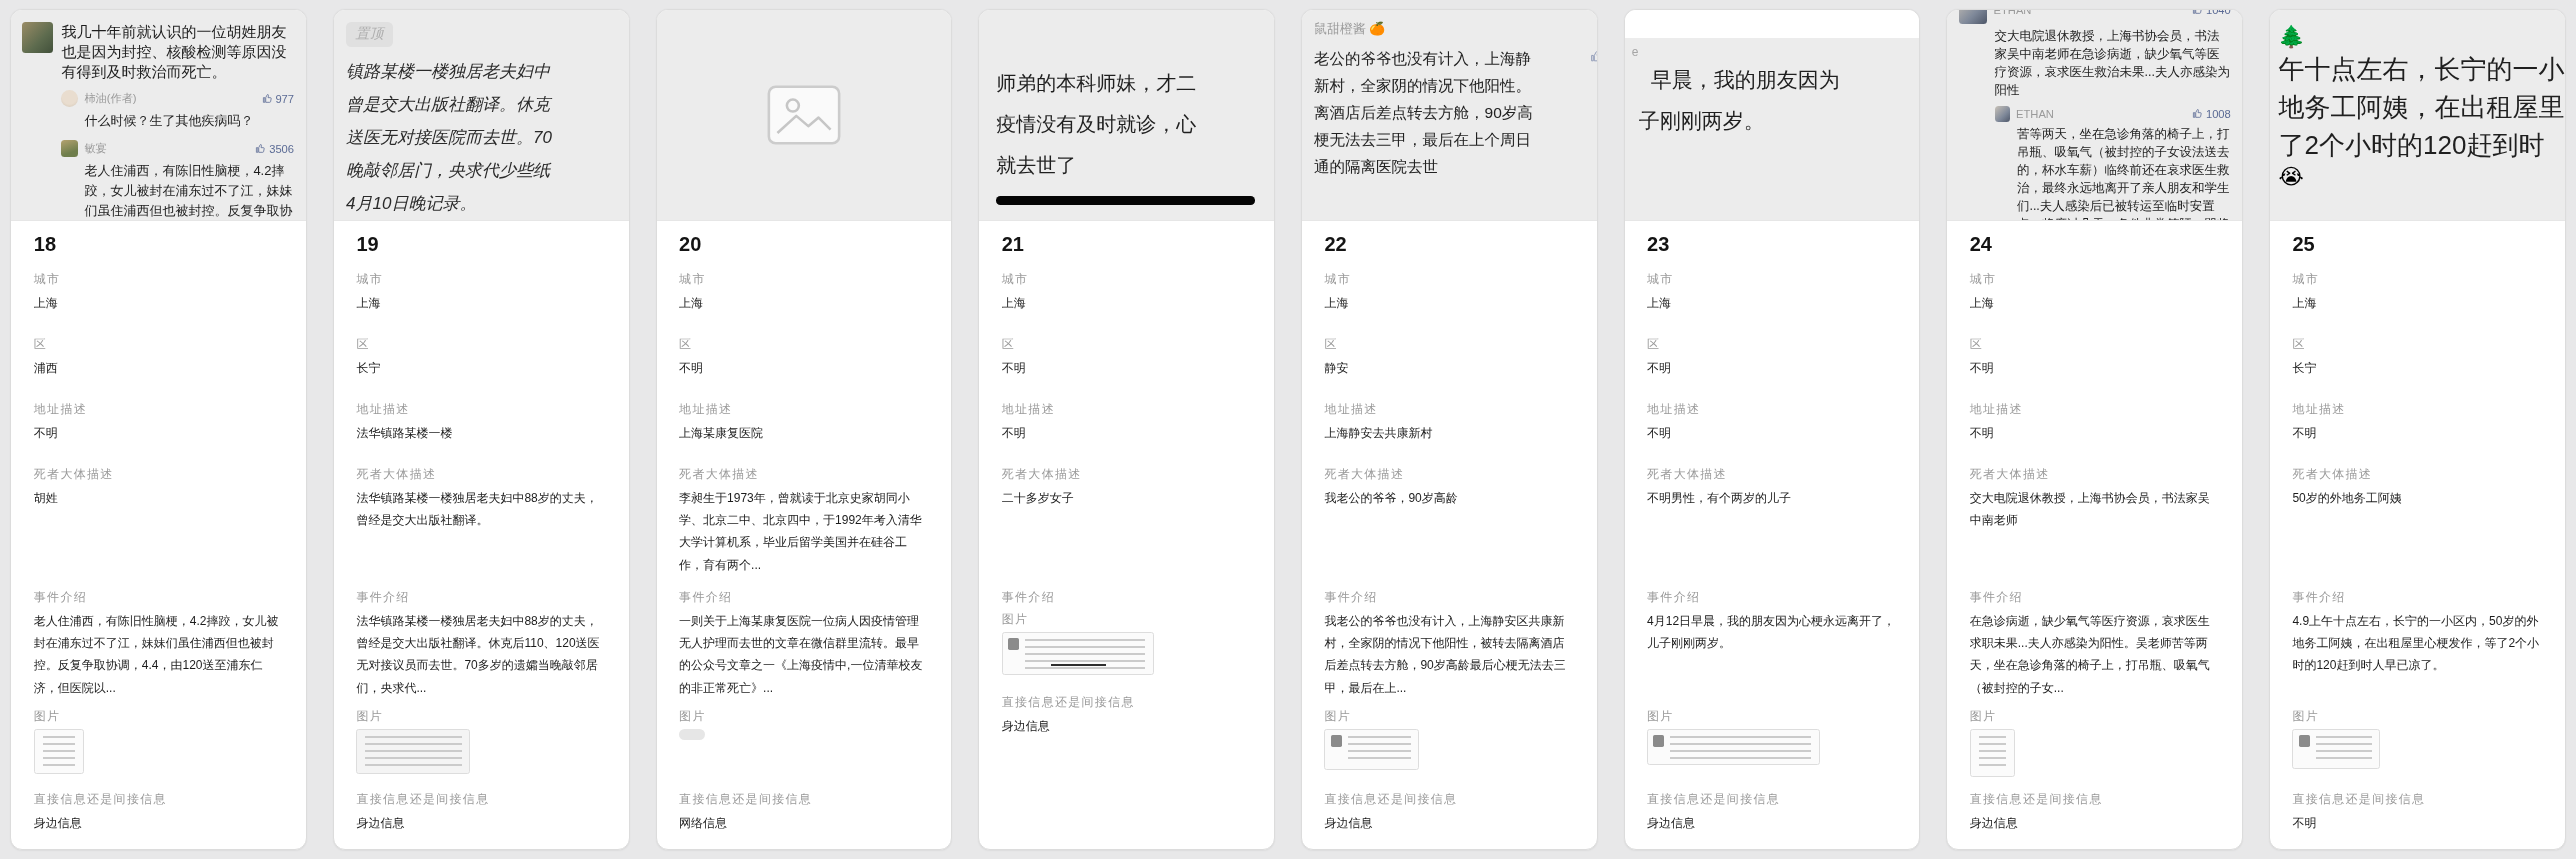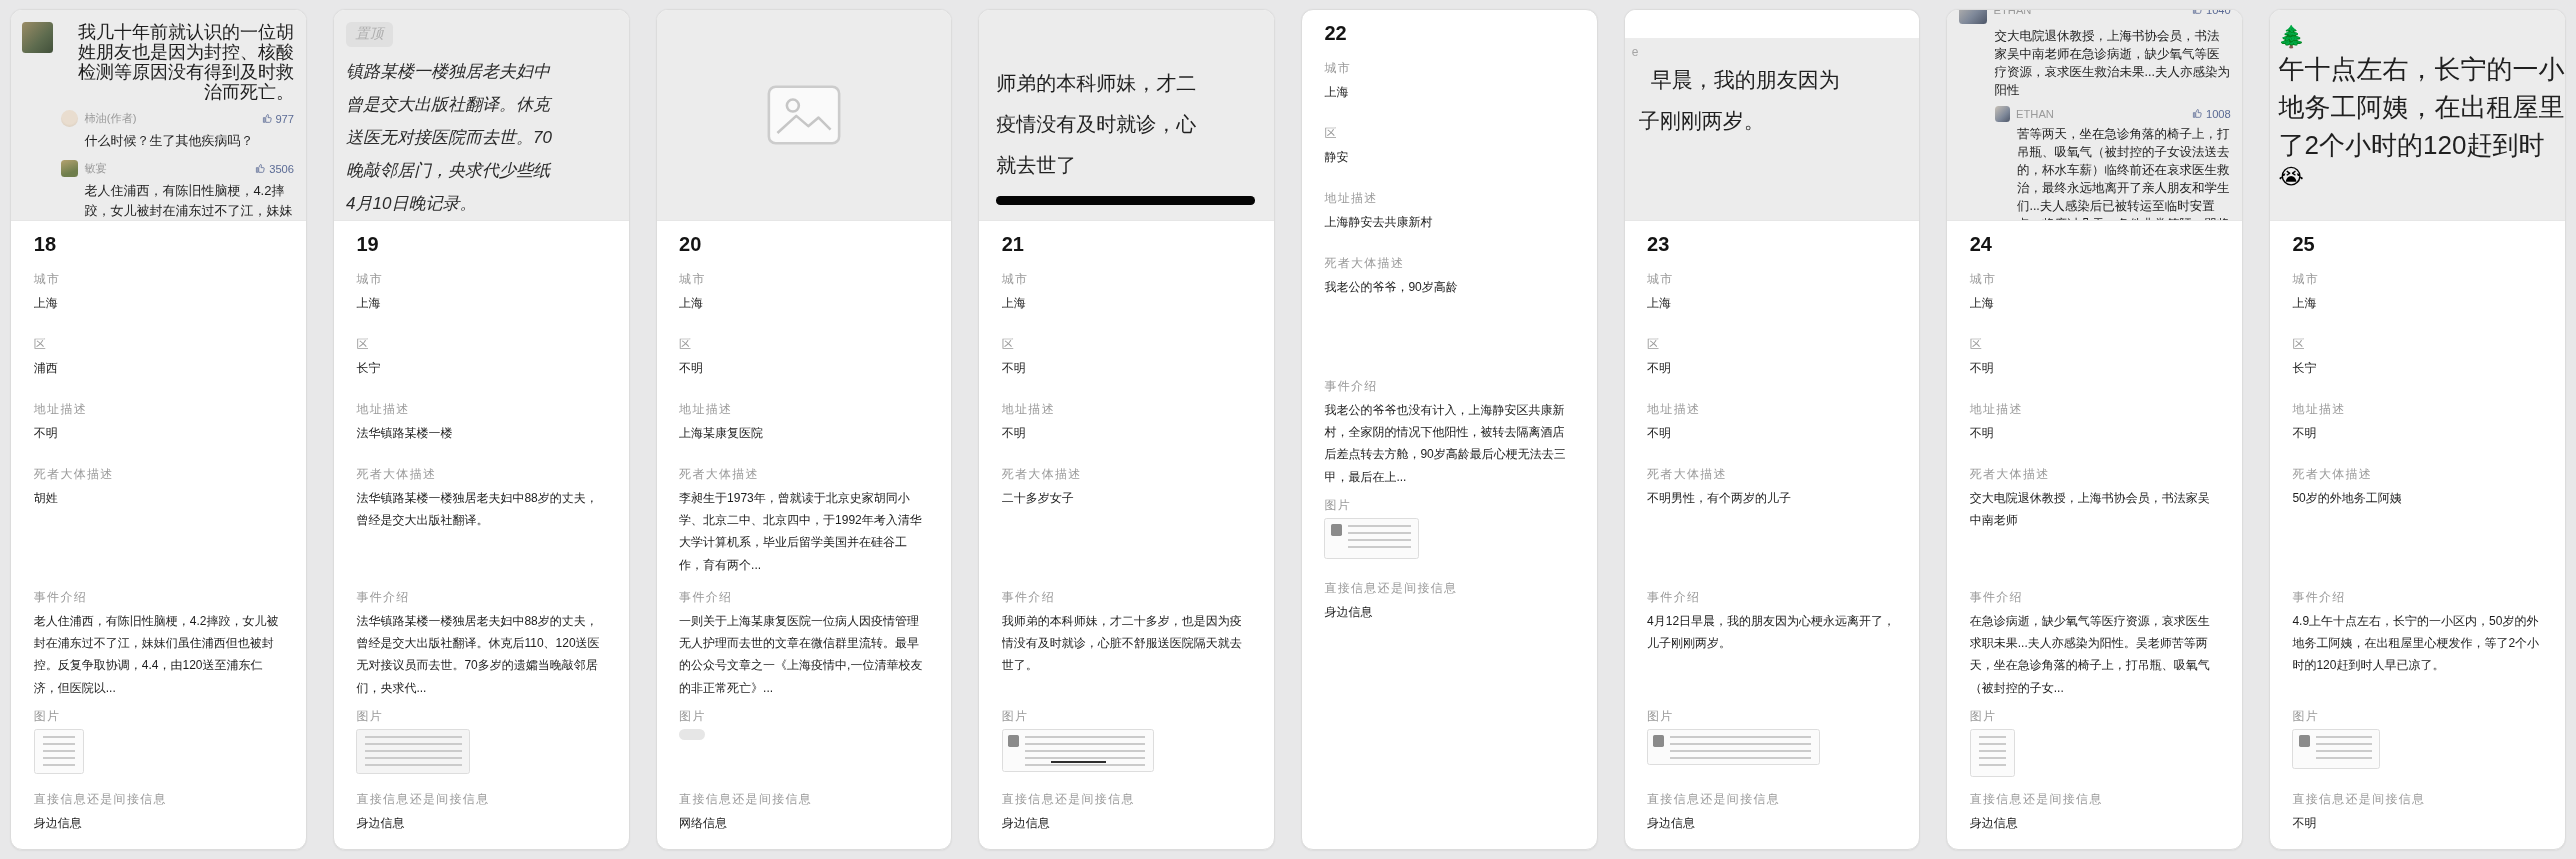--- a/index.html
+++ b/index.html
@@ -31,21 +31,21 @@
   .t22 { width:95px; height:41px; }
   .t23 { width:173px; height:36px; }
   .t24 { width:45px; height:48px; }
   .t25 { width:88px; height:40px; }
   
   .likes { font-size:11.2px; color:#5b6b95; display:flex; align-items:center; gap:2.6px; flex:none; }
   .like-ic { display:block; }
   
   .post { display:flex; gap:8.6px; padding:12px 12px 0 10.4px; }
   .avatar-lg { width:31px; height:31px; flex:none; border-radius:3.5px; background:linear-gradient(135deg,#9a8c66,#5d6b4e 60%,#41503a); }
-  .post-text { flex:1; font-size:18px; line-height:20px; color:#1d1d1d;text-align:right; }
+  .post-text { flex:1; font-size:15px; line-height:20px; color:#1d1d1d; }
   .reply { margin:8.6px 12px 0 50px; }
   .reply-head { display:flex; align-items:center; gap:6px; }
   .avatar-sm { width:17px; height:17px; flex:none; border-radius:3.5px; }
   .av-face { background:radial-gradient(circle at 50% 40%,#e9ddcf 55%,#cfc3b2); border-radius:50%; }
   .av-land { background:linear-gradient(160deg,#b4a270,#6f7e4c 70%); }
   .rname { flex:1; font-size:11.2px; color:#9a9a9a; white-space:nowrap; overflow:hidden; }
   .reply-text { margin:4.3px 0 0 23px; font-size:13px; line-height:20px; color:#1d1d1d; }
   
   .c19 { padding:12px 12px 0 12px;font-style:italic; }
   .pin-badge { display:inline-block; background:#e0e0e0; color:#aeaeae; font-size:14px; padding:3.5px 9.5px; border-radius:5.2px; margin-bottom:8.6px; }
@@ -254,34 +254,44 @@
       <div class="field">
           <div class="flabel">地址描述</div>
           <div class="fvalue">不明</div>
         </div>
       <div class="field fmulti fd">
           <div class="flabel">死者大体描述</div>
           <div class="fvalue">二十多岁女子</div>
         </div>
       <div class="field fmulti fe">
           <div class="flabel">事件介绍</div>
-          <div class="fvalue">我师弟的本科师妹，才二十多岁，也是因为疫情没有及时就诊，心脏不舒服送医院隔天就去世了。</div>
         </div>
       <div class="field fimg">
           <div class="flabel">图片</div>
           <div class="thumb-wrap"><div class="thumb t21 has-av"><div class="av-dot"></div></div></div>
         </div>
       <div class="field flast">
           <div class="flabel">直接信息还是间接信息</div>
           <div class="fvalue">身边信息</div>
         </div>
     </div>
   </div>
 
   <div class="card">
+    <div class="shot c22">
+      <div class="uname22"><span>鼠甜橙酱</span> <span>🍊</span></div>
+      <div class="big22">老公的爷爷也没有计入，上海静</div>
+      <div class="big22">新村，全家阴的情况下他阳性。</div>
+      <div class="big22">离酒店后差点转去方舱，90岁高</div>
+      <div class="big22">梗无法去三甲，最后在上个周日</div>
+      <div class="big22">通的隔离医院去世</div>
+      <svg class="clip-like" width="13" height="13" viewBox="0 0 24 24">
+          <path d="M3 10h3v10H3zM8 20h8.4a2 2 0 0 0 2-1.6l1.3-6A2 2 0 0 0 17.7 10H13l.9-4.4A1.6 1.6 0 0 0 11 4.2L8 10z" fill="none" stroke="currentColor" stroke-width="1.7" stroke-linejoin="round"></path>
+        </svg>
+    </div>
     <div class="info">
       <div class="num">22</div>
       <div class="field">
           <div class="flabel">城市</div>
           <div class="fvalue">上海</div>
         </div>
       <div class="field">
           <div class="flabel">区</div>
           <div class="fvalue">静安</div>
         </div>

